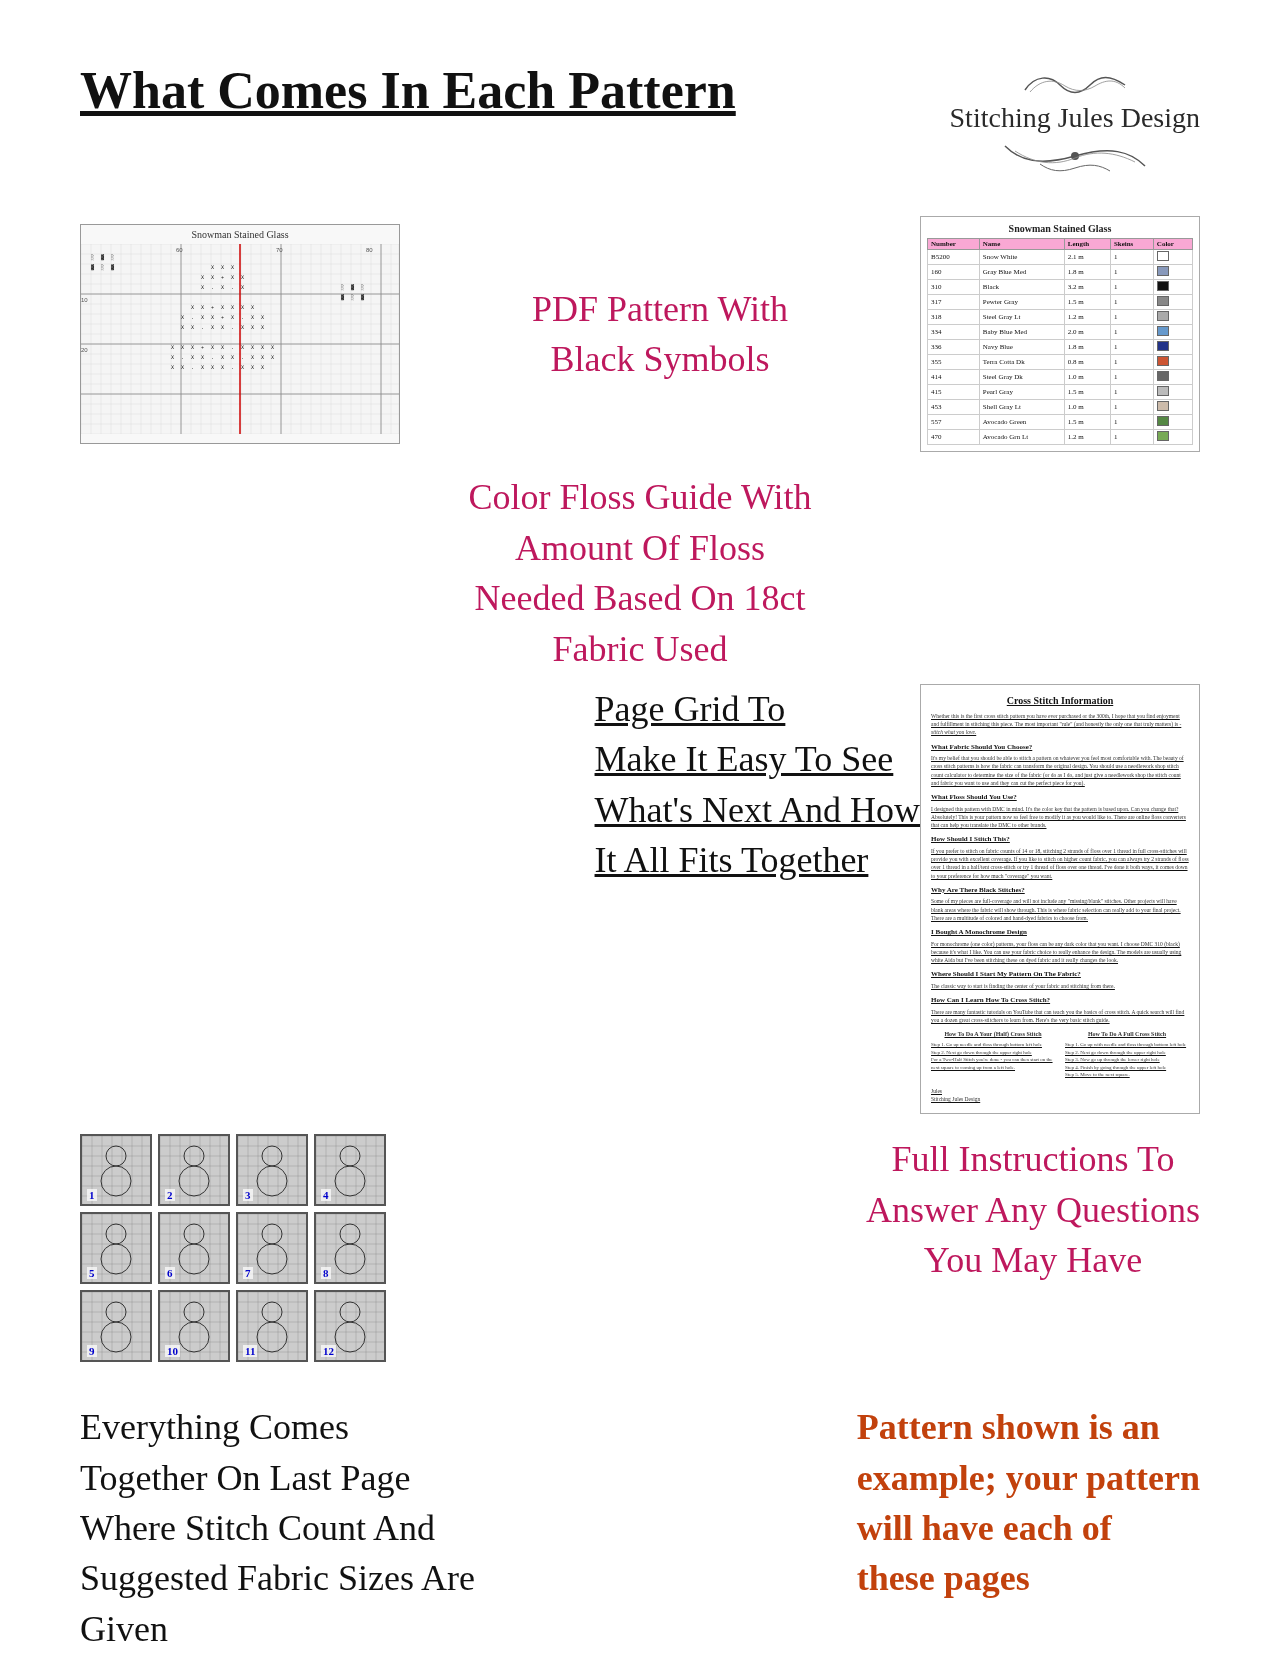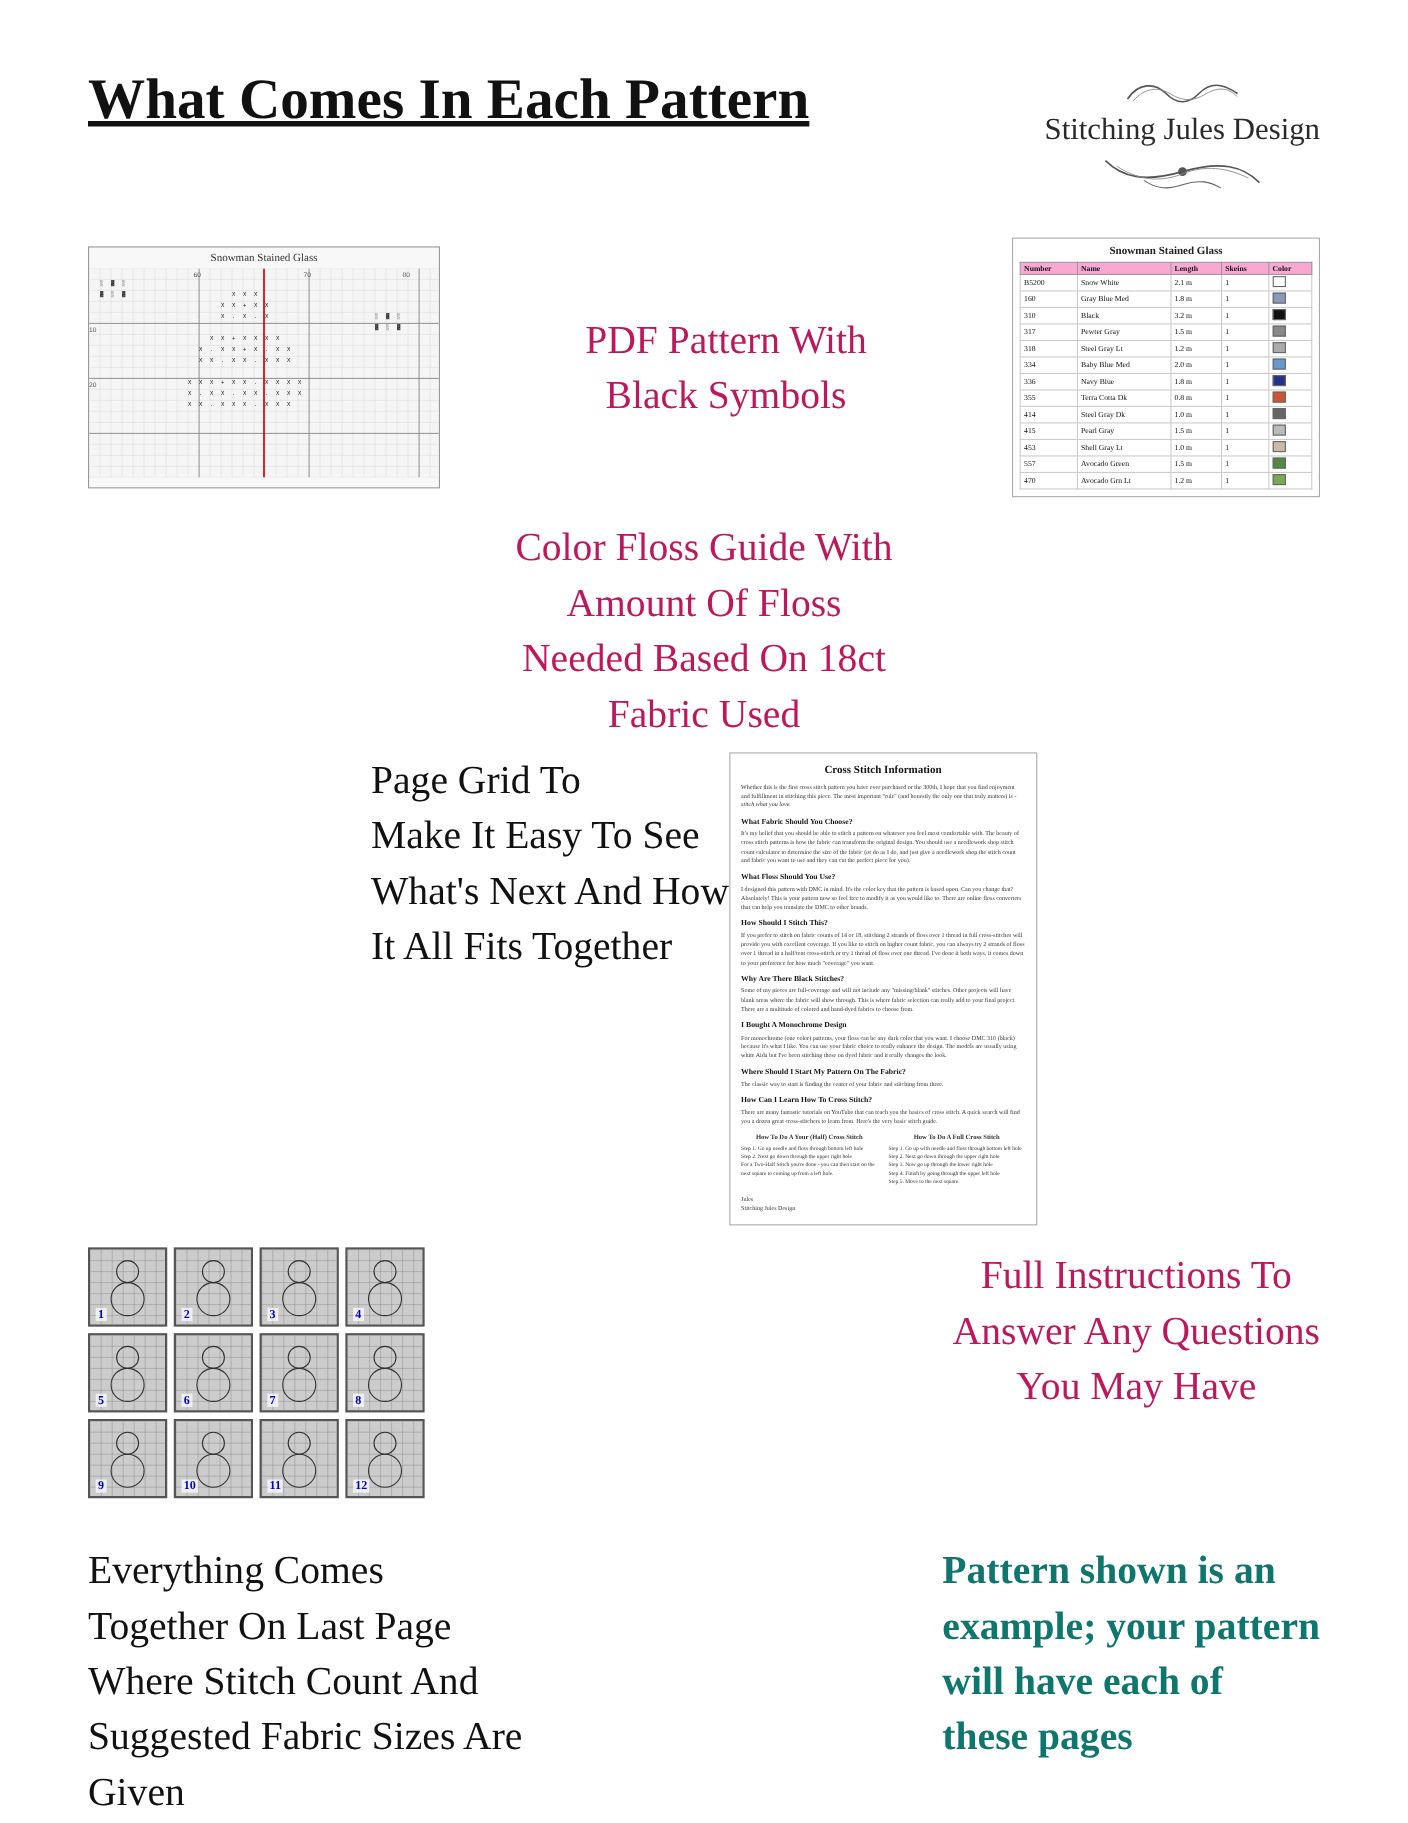--- a/index.html
+++ b/index.html
@@ -89,23 +89,24 @@
       display: flex;
       align-items: center;
       justify-content: space-between;
       margin-bottom: 20px;
     }
 
     
     .row3 {
       display: flex;
       align-items: flex-start;
-      justify-content: center;
+      justify-content: flex-end;
       margin-bottom: 20px;
       margin-top: 6px;
+      text-decoration: underline;
     }
 
     
     .row4 {
       display: flex;
       align-items: flex-start;
       justify-content: space-between;
       margin-bottom: 40px;
     }
 
@@ -251,21 +252,21 @@
       font-family: Georgia, serif;
       line-height: 1.4;
       color: #111;
     }
 
     .bottom-text-bold {
       font-size: 36px;
       font-family: Georgia, serif;
       font-weight: 900;
       line-height: 1.4;
-      color: #0f766e;
+      color: #c2410c;
     }
 
     
     .swirl-svg {
       display: block;
       margin: 0 auto;
     }
   </style>
 </head>
 <body>

